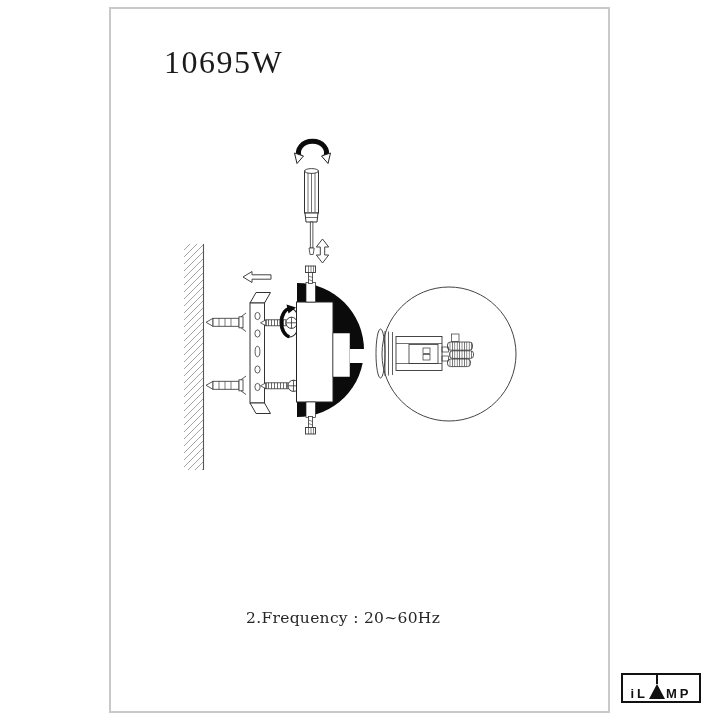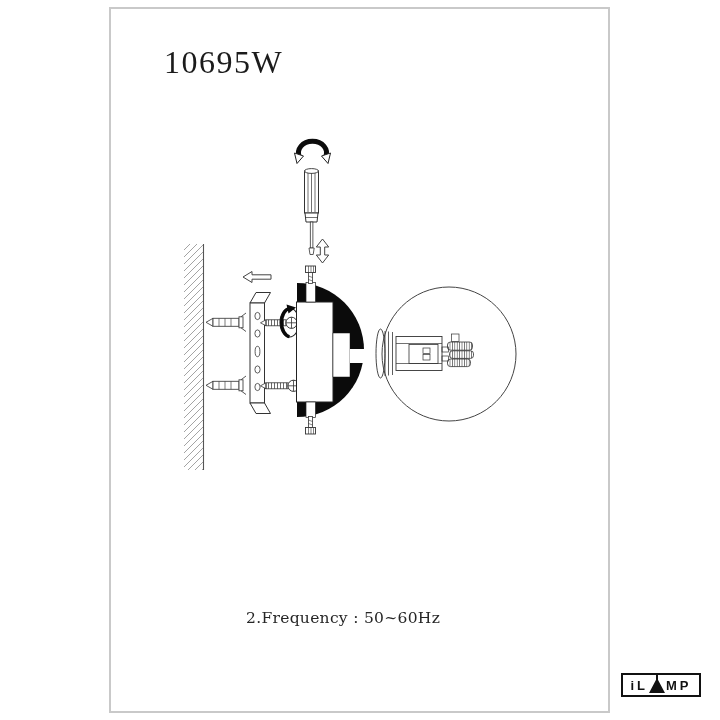--- a/index.html
+++ b/index.html
@@ -18,23 +18,23 @@
     font-size:32px;letter-spacing:1.5px;color:#1b1b1b;
   }
   .diagram-svg{position:absolute;left:0;top:0;width:720px;height:720px;}
   .specs{
     position:absolute;left:246px;top:563px;
     font-family:"DejaVu Serif", serif;
     font-size:15.5px;line-height:22px;letter-spacing:0.3px;color:#262626;
     white-space:pre;
   }
   .logo{
-    position:absolute;left:621px;top:673px;width:80px;height:24px;
+    position:absolute;left:621px;top:673px;width:80px;height:30px;
     border:2px solid #111;box-sizing:border-box;background:#fff;
-    display:flex;align-items:center;justify-content:center;
+    display:flex;align-items:flex-end;justify-content:center;
     font-family:"Liberation Sans", sans-serif;
     font-weight:bold;font-size:13px;letter-spacing:3px;color:#111;
   }
   .logo .letters{padding-top:1px;}
   .logo .mark{
     position:relative;width:18px;height:100%;flex:0 0 auto;
   }
   .logo .mark .cord{
     position:absolute;left:8px;top:0;width:1.5px;height:9px;background:#111;
   }
@@ -197,21 +197,21 @@
 
   <g stroke="#333">
     <rect x="451.5" y="334" width="7.5" height="7.5" fill="#fff" stroke-width="0.7"></rect>
     <rect x="447.5" y="342" width="25" height="8.2" rx="3" fill="url(#coil)" stroke-width="0.8"></rect>
     <rect x="449.5" y="350.8" width="24" height="7.6" rx="3" fill="url(#coil)" stroke-width="0.8"></rect>
     <rect x="447.5" y="359" width="23" height="7.6" rx="3" fill="url(#coil)" stroke-width="0.8"></rect>
   </g>
 </svg>
 
 <div class="specs">
-  <div>2.Frequency : 50~60Hz</div>
+  <div>2.Frequency : 20~60Hz</div>
   
   
 </div>
 
 <div class="logo">
   <span class="letters">iL</span>
   <span class="mark">
     <span class="cord"></span>
     <span class="shade"></span>
   </span>

